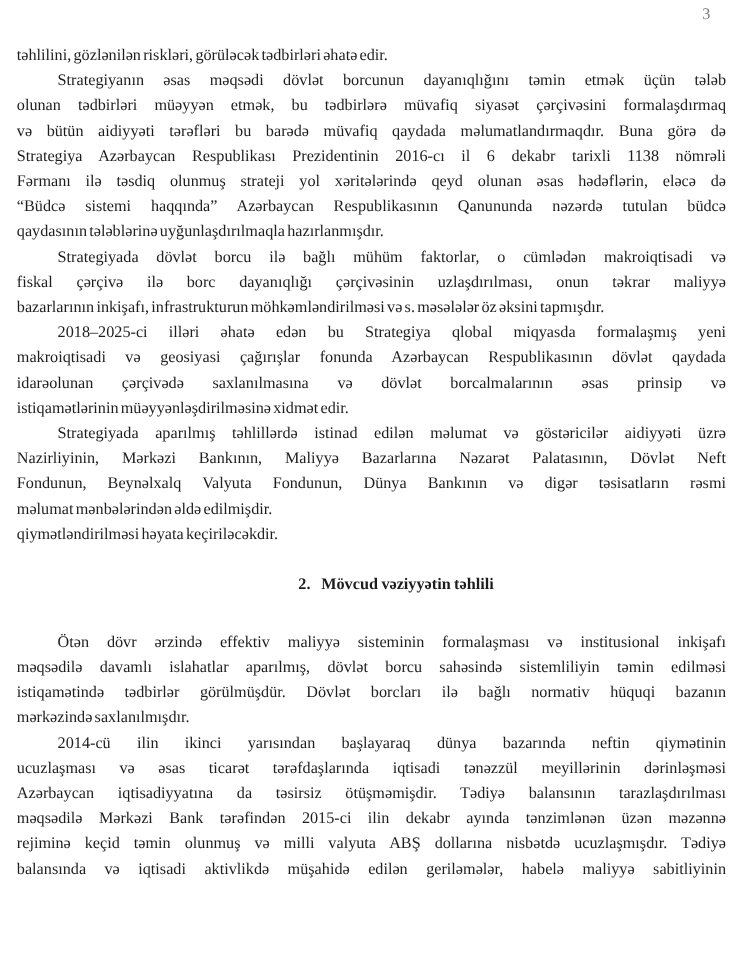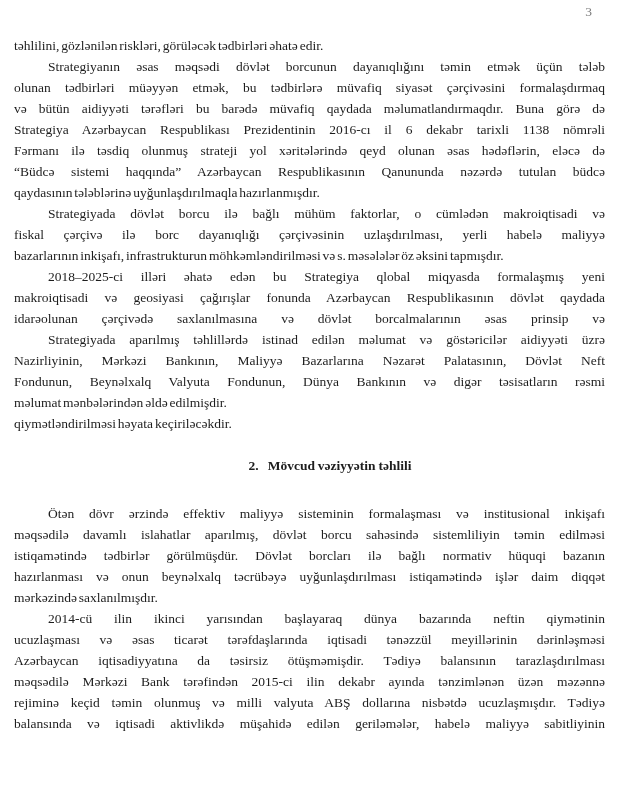--- a/index.html
+++ b/index.html
@@ -68,28 +68,29 @@
       <div class="ln">olunan tədbirləri müəyyən etmək, bu tədbirlərə müvafiq siyasət çərçivəsini formalaşdırmaq</div>
       <div class="ln">və bütün aidiyyəti tərəfləri bu barədə müvafiq qaydada məlumatlandırmaqdır. Buna görə də</div>
       <div class="ln">Strategiya Azərbaycan Respublikası Prezidentinin 2016-cı il 6 dekabr tarixli 1138 nömrəli</div>
       <div class="ln">Fərmanı ilə təsdiq olunmuş strateji yol xəritələrində qeyd olunan əsas hədəflərin, eləcə də</div>
       <div class="ln">“Büdcə sistemi haqqında” Azərbaycan Respublikasının Qanununda nəzərdə tutulan büdcə</div>
       <div class="ln end">qaydasının tələblərinə uyğunlaşdırılmaqla hazırlanmışdır.</div>
     </div>
 
     <div class="paragraph">
       <div class="ln fi">Strategiyada dövlət borcu ilə bağlı mühüm faktorlar, o cümlədən makroiqtisadi və</div>
-      <div class="ln">fiskal çərçivə ilə borc dayanıqlığı çərçivəsinin uzlaşdırılması, yerli habelə maliyyə</div>
+      <div class="ln">fiskal çərçivə ilə borc dayanıqlığı çərçivəsinin uzlaşdırılması, onun təkrar maliyyə</div>
       <div class="ln end">bazarlarının inkişafı, infrastrukturun möhkəmləndirilməsi və s. məsələlər öz əksini tapmışdır.</div>
     </div>
 
     <div class="paragraph">
       <div class="ln fi">2018–2025-ci illəri əhatə edən bu Strategiya qlobal miqyasda formalaşmış yeni</div>
       <div class="ln">makroiqtisadi və geosiyasi çağırışlar fonunda Azərbaycan Respublikasının dövlət qaydada</div>
       <div class="ln">idarəolunan çərçivədə saxlanılmasına və dövlət borcalmalarının əsas prinsip və</div>
+      <div class="ln end">istiqamətlərinin müəyyənləşdirilməsinə xidmət edir.</div>
     </div>
 
     <div class="paragraph">
       <div class="ln fi">Strategiyada aparılmış təhlillərdə istinad edilən məlumat və göstəricilər aidiyyəti üzrə</div>
       <div class="ln">Nazirliyinin, Mərkəzi Bankının, Maliyyə Bazarlarına Nəzarət Palatasının, Dövlət Neft</div>
       <div class="ln">Fondunun, Beynəlxalq Valyuta Fondunun, Dünya Bankının və digər təsisatların rəsmi</div>
       <div class="ln end">məlumat mənbələrindən əldə edilmişdir.</div>
     </div>
 
     <div class="paragraph">
@@ -97,21 +98,20 @@
     </div>
 
     <div class="heading">
       <span>2.</span><span class="heading-text">Mövcud vəziyyətin təhlili</span>
     </div>
 
     <div class="paragraph">
       <div class="ln fi">Ötən dövr ərzində effektiv maliyyə sisteminin formalaşması və institusional inkişafı</div>
       <div class="ln">məqsədilə davamlı islahatlar aparılmış, dövlət borcu sahəsində sistemliliyin təmin edilməsi</div>
       <div class="ln">istiqamətində tədbirlər görülmüşdür. Dövlət borcları ilə bağlı normativ hüquqi bazanın</div>
-      <div class="ln">hazırlanması və onun beynəlxalq təcrübəyə uyğunlaşdırılması istiqamətində işlər daim diqqət</div>
       <div class="ln end">mərkəzində saxlanılmışdır.</div>
     </div>
 
     <div class="paragraph">
       <div class="ln fi">2014-cü ilin ikinci yarısından başlayaraq dünya bazarında neftin qiymətinin</div>
       <div class="ln">ucuzlaşması və əsas ticarət tərəfdaşlarında iqtisadi tənəzzül meyillərinin dərinləşməsi</div>
       <div class="ln">Azərbaycan iqtisadiyyatına da təsirsiz ötüşməmişdir. Tədiyə balansının tarazlaşdırılması</div>
       <div class="ln">məqsədilə Mərkəzi Bank tərəfindən 2015-ci ilin dekabr ayında tənzimlənən üzən məzənnə</div>
       <div class="ln">rejiminə keçid təmin olunmuş və milli valyuta ABŞ dollarına nisbətdə ucuzlaşmışdır. Tədiyə</div>
       <div class="ln">balansında və iqtisadi aktivlikdə müşahidə edilən geriləmələr, habelə maliyyə sabitliyinin</div>

